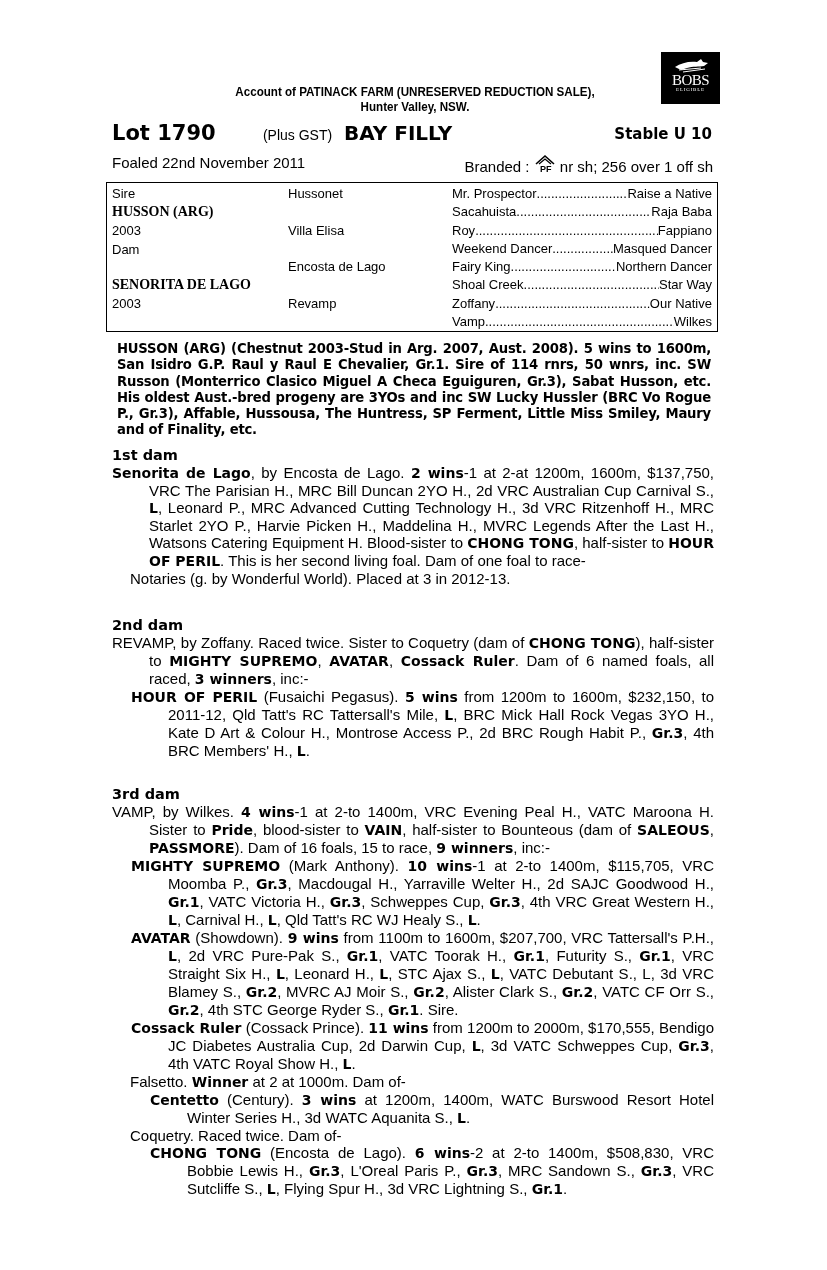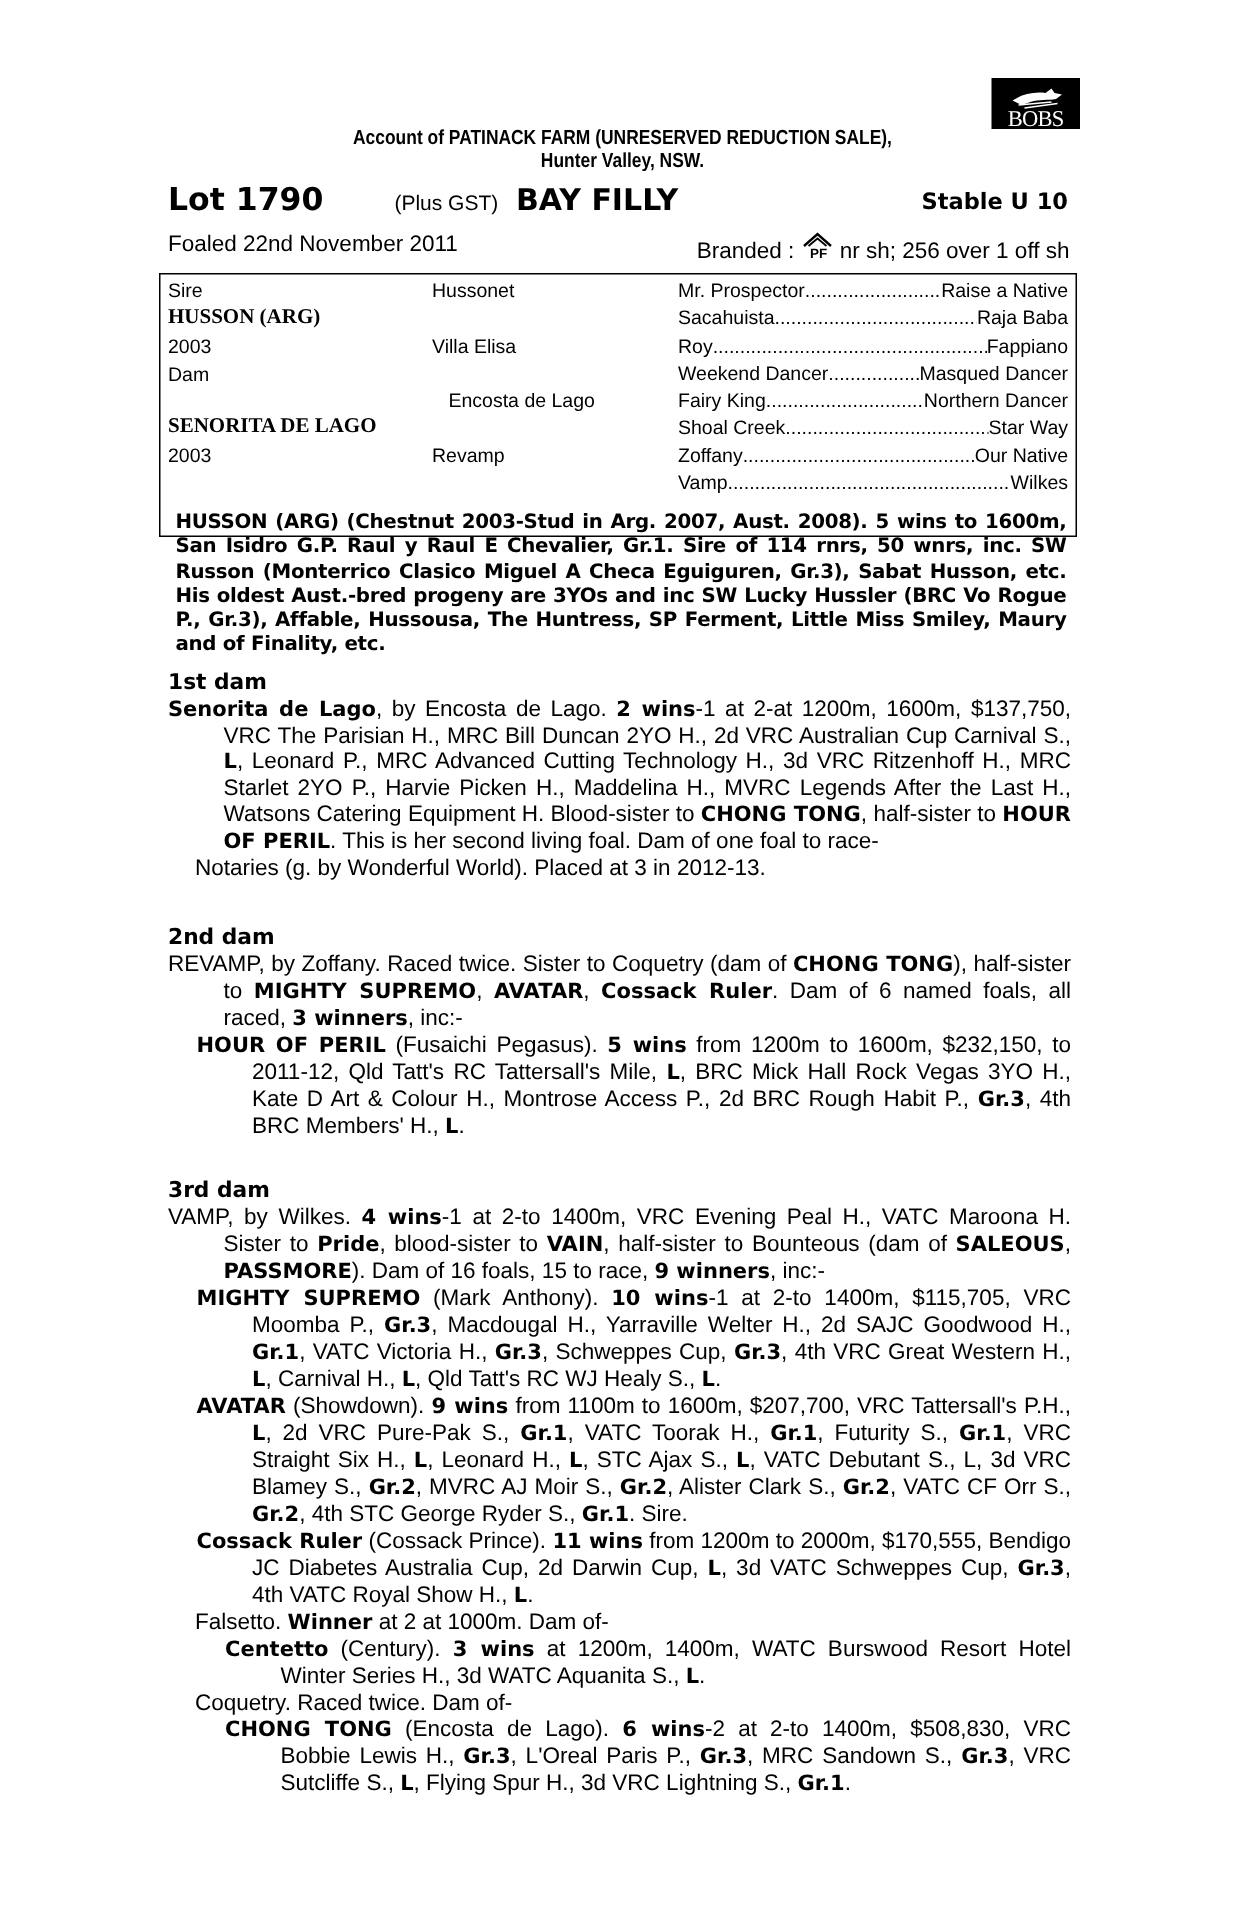--- a/index.html
+++ b/index.html
@@ -1,30 +1,30 @@
 <!DOCTYPE html>
 <html><head>
 <meta charset="utf-8">
 <style>
   html, body { margin: 0; padding: 0; background: #ffffff; }
   body { width: 827px; height: 1270px; position: relative; color: #000; font-family: "Liberation Sans", sans-serif; overflow: hidden; }
-  .logo { position: absolute; left: 661px; top: 52px; width: 59px; height: 34px; background: #000; color: #fff; text-align: center; }
+  .logo { position: absolute; left: 661px; top: 52px; width: 59px; height: 52px; background: #000; color: #fff; text-align: center; }
   .logo svg { display: block; margin: 5px auto 0; }
   .logo .bobs { font-family: "Liberation Serif", serif; font-size: 15px; line-height: 14px; letter-spacing: -0.5px; }
   .logo .elig { font-family: "Liberation Serif", serif; font-size: 5px; letter-spacing: 0.8px; line-height: 6px; }
   .vendor { position: absolute; left: 150px; top: 84px; width: 530px; text-align: center; font-family: "Liberation Sans", sans-serif; font-weight: bold; font-size: 13.5px; line-height: 15px; transform: scaleX(0.86); transform-origin: center top; }
   .lotline { position: absolute; left: 112px; top: 120px; width: 602px; height: 28px; }
   .lot { position: absolute; left: 0; top: 0; font-family: "DejaVu Sans", sans-serif; font-weight: bold; font-size: 21px; line-height: 26px; }
   .lot .gst { font-family: "Liberation Sans", sans-serif; font-weight: normal; font-size: 14px; margin-left: 40px; }
   .sex { position: absolute; left: 232px; top: 0; font-family: "DejaVu Sans", sans-serif; font-weight: bold; font-size: 20px; line-height: 26px; }
   .stable { position: absolute; right: 2px; top: 4px; font-family: "DejaVu Sans", sans-serif; font-weight: bold; font-size: 15px; line-height: 20px; }
   .foaled { position: absolute; left: 112px; top: 154px; font-size: 15px; line-height: 18px; }
   .brand { position: absolute; right: 114px; top: 154px; font-size: 15px; line-height: 18px; white-space: nowrap; }
   .brand svg { vertical-align: -2px; }
-  .pedigree { position: absolute; left: 106px; top: 182px; width: 612px; height: 176px; border: 1.5px solid #000; box-sizing: border-box; font-size: 13px; }
+  .pedigree { position: absolute; left: 106px; top: 182px; width: 612px; height: 150px; border: 1.5px solid #000; box-sizing: border-box; font-size: 13px; }
   .ped-cell { position: absolute; line-height: 16px; white-space: nowrap; }
   .ped-bold { font-family: Liberation Serif, serif; font-weight: bold; font-size: 14px; }
   .gg { position: absolute; left: 345px; width: 260px; display: flex; font-size: 13px; line-height: 16px; }
   .gg .l { white-space: nowrap; }
   .gg .dots { flex: 1; overflow: hidden; white-space: nowrap; }
   .gg .dots::after { content: "..................................................................................................................."; letter-spacing: 0; }
   .gg .r { white-space: nowrap; }
   .sire-blurb { position: absolute; left: 117px; top: 341px; width: 594px; font-family: "DejaVu Sans", sans-serif; font-weight: bold; font-size: 13.2px; line-height: 16.3px; text-align: justify; letter-spacing: -0.2px; }
   .section { position: absolute; left: 112px; width: 602px; font-size: 15px; line-height: 17px; }
   .section h3 { margin: 0; font-family: "DejaVu Sans", sans-serif; font-weight: bold; font-size: 14.5px; line-height: 17px; }
@@ -75,21 +75,21 @@
 <div class="pedigree">
   <div class="ped-cell" style="left:5px;top:3px">Sire</div>
   <div class="ped-cell ped-bold" style="left:5px;top:21px">HUSSON (ARG)</div>
   <div class="ped-cell" style="left:5px;top:40px">2003</div>
   <div class="ped-cell" style="left:181px;top:3px">Hussonet</div>
   <div class="ped-cell" style="left:181px;top:40px">Villa Elisa</div>
 
   <div class="ped-cell" style="left:5px;top:59px">Dam</div>
   <div class="ped-cell ped-bold" style="left:5px;top:94px">SENORITA DE LAGO</div>
   <div class="ped-cell" style="left:5px;top:113px">2003</div>
-  <div class="ped-cell" style="left:192px;top:76px">Encosta de Lago</div>
+  <div class="ped-cell" style="left:181px;top:76px">Encosta de Lago</div>
   <div class="ped-cell" style="left:181px;top:113px">Revamp</div>
 
   <div class="gg" style="top:3px">
       <span class="l">Mr. Prospector</span>
       <span class="dots"></span>
       <span class="r">Raise a Native</span>
     </div>
   <div class="gg" style="top:21px">
       <span class="l">Sacahuista</span>
       <span class="dots"></span>

